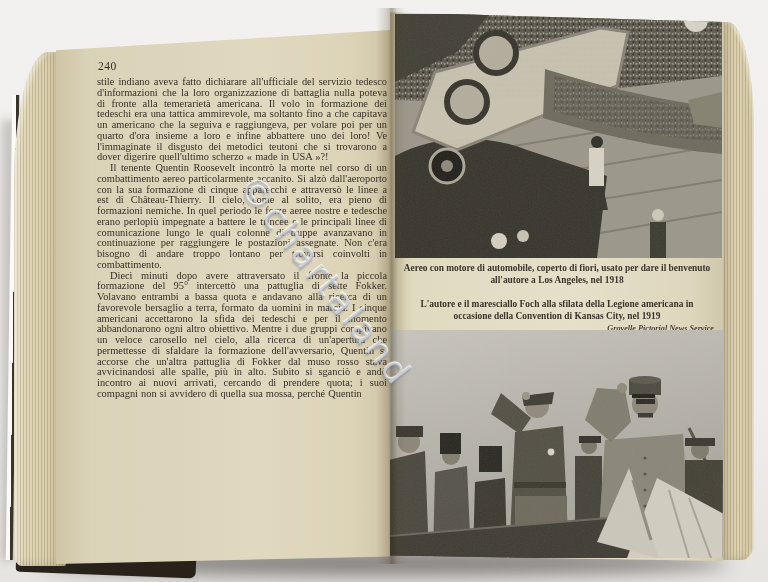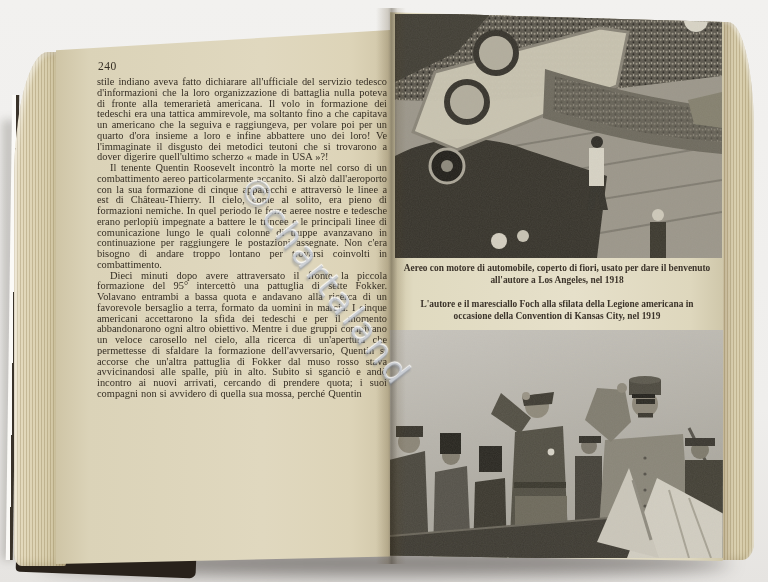--- a/index.html
+++ b/index.html
@@ -132,20 +132,21 @@
         <rect x="255" y="208" width="16" height="36" fill="#3c392f"></rect>
       </g>
       <circle cx="104" cy="227" r="8" fill="#d5d0c2"></circle>
       <circle cx="128" cy="222" r="6" fill="#c9c4b5"></circle>
       <rect width="327" height="244" filter="url(#grainTop)" opacity="0.6"></rect>
     </svg>
 
     <div class="captions">
       <p class="caption">Aereo con motore di automobile, coperto di fiori, usato per dare il benvenuto all'autore a Los Angeles, nel 1918</p>
       <p class="caption caption2">L'autore e il maresciallo Foch alla sfilata della Legione americana in occasione della Convention di Kansas City, nel 1919</p>
+      <div class="credit">Gravelle Pictorial News Service</div>
     </div>
 
     <svg class="photo-bottom" viewBox="0 0 335 228">
       <defs>
         <linearGradient id="skyB" x1="0" y1="0" x2="0.3" y2="1">
           <stop offset="0" stop-color="#c8c5be"></stop>
             <stop offset="1" stop-color="#a6a39a"></stop>
         </linearGradient>
         <filter id="grainBot">
             <feTurbulence type="fractalNoise" baseFrequency="0.9" numOctaves="2"></feTurbulence>

